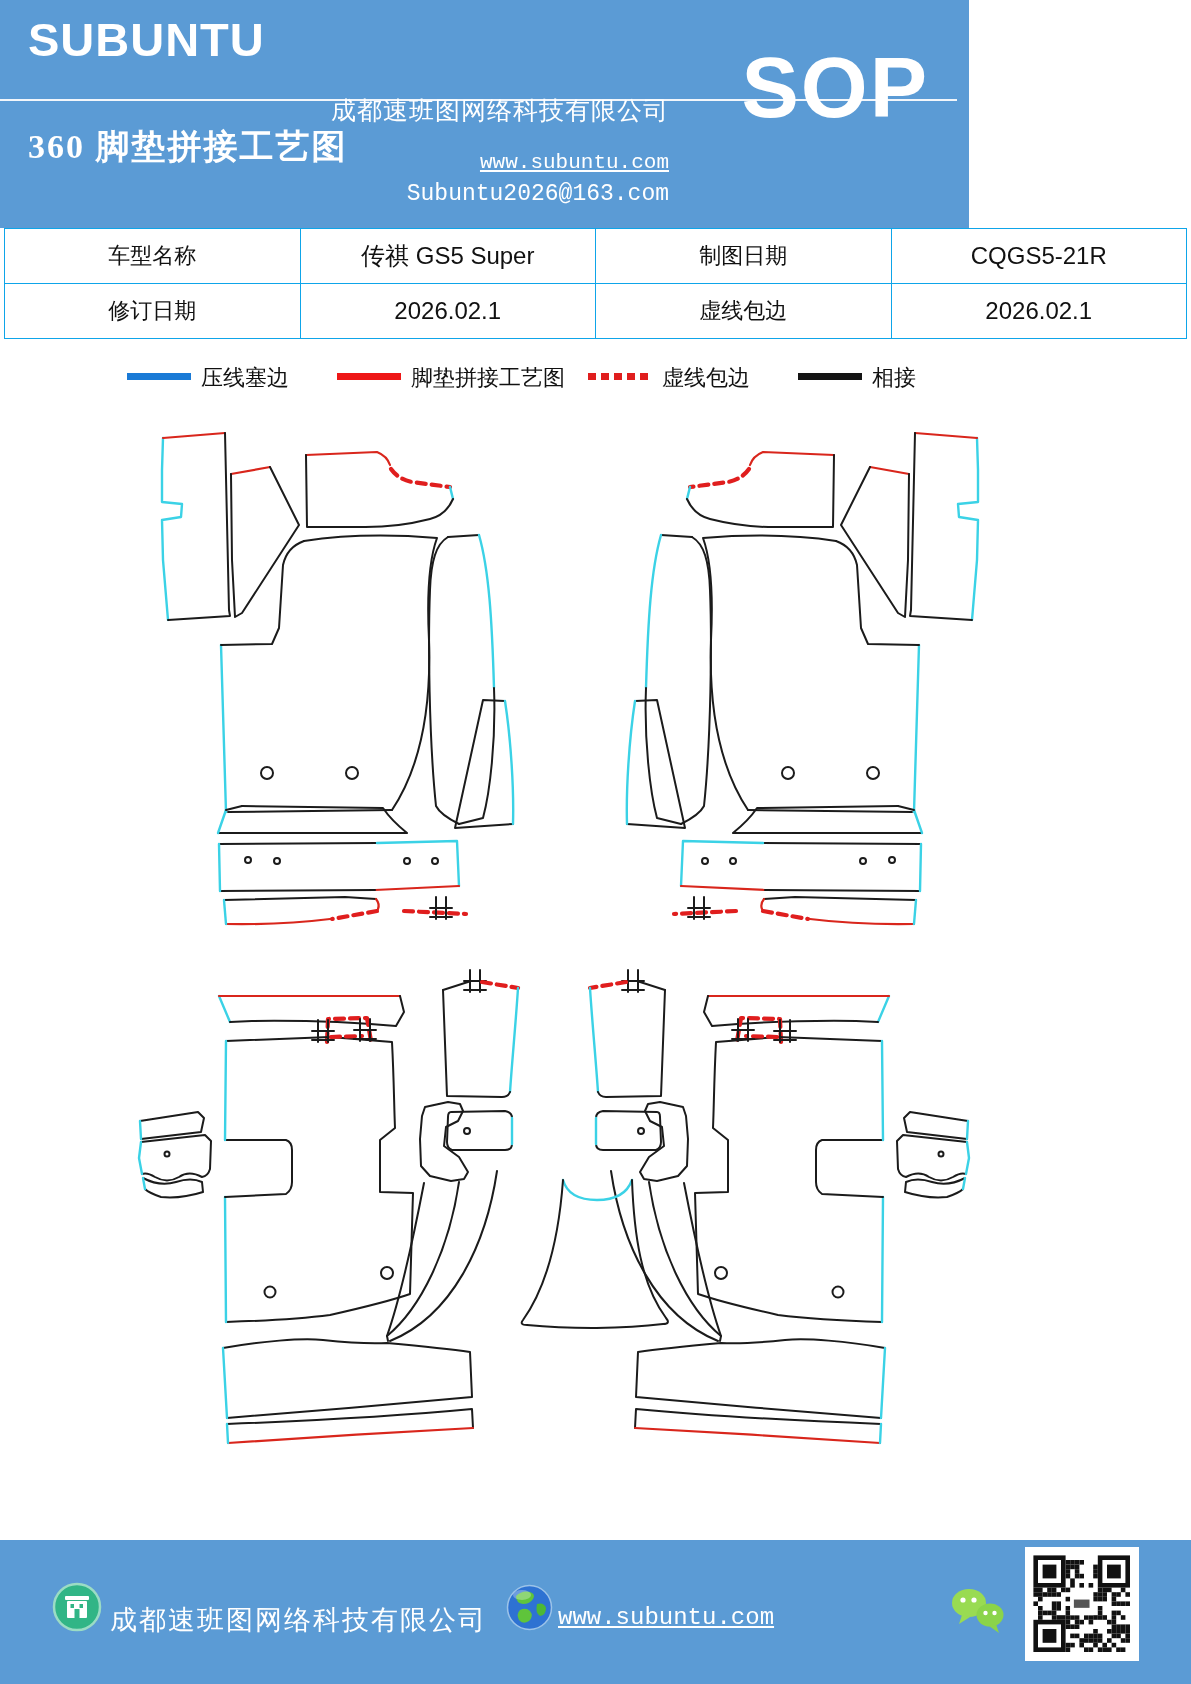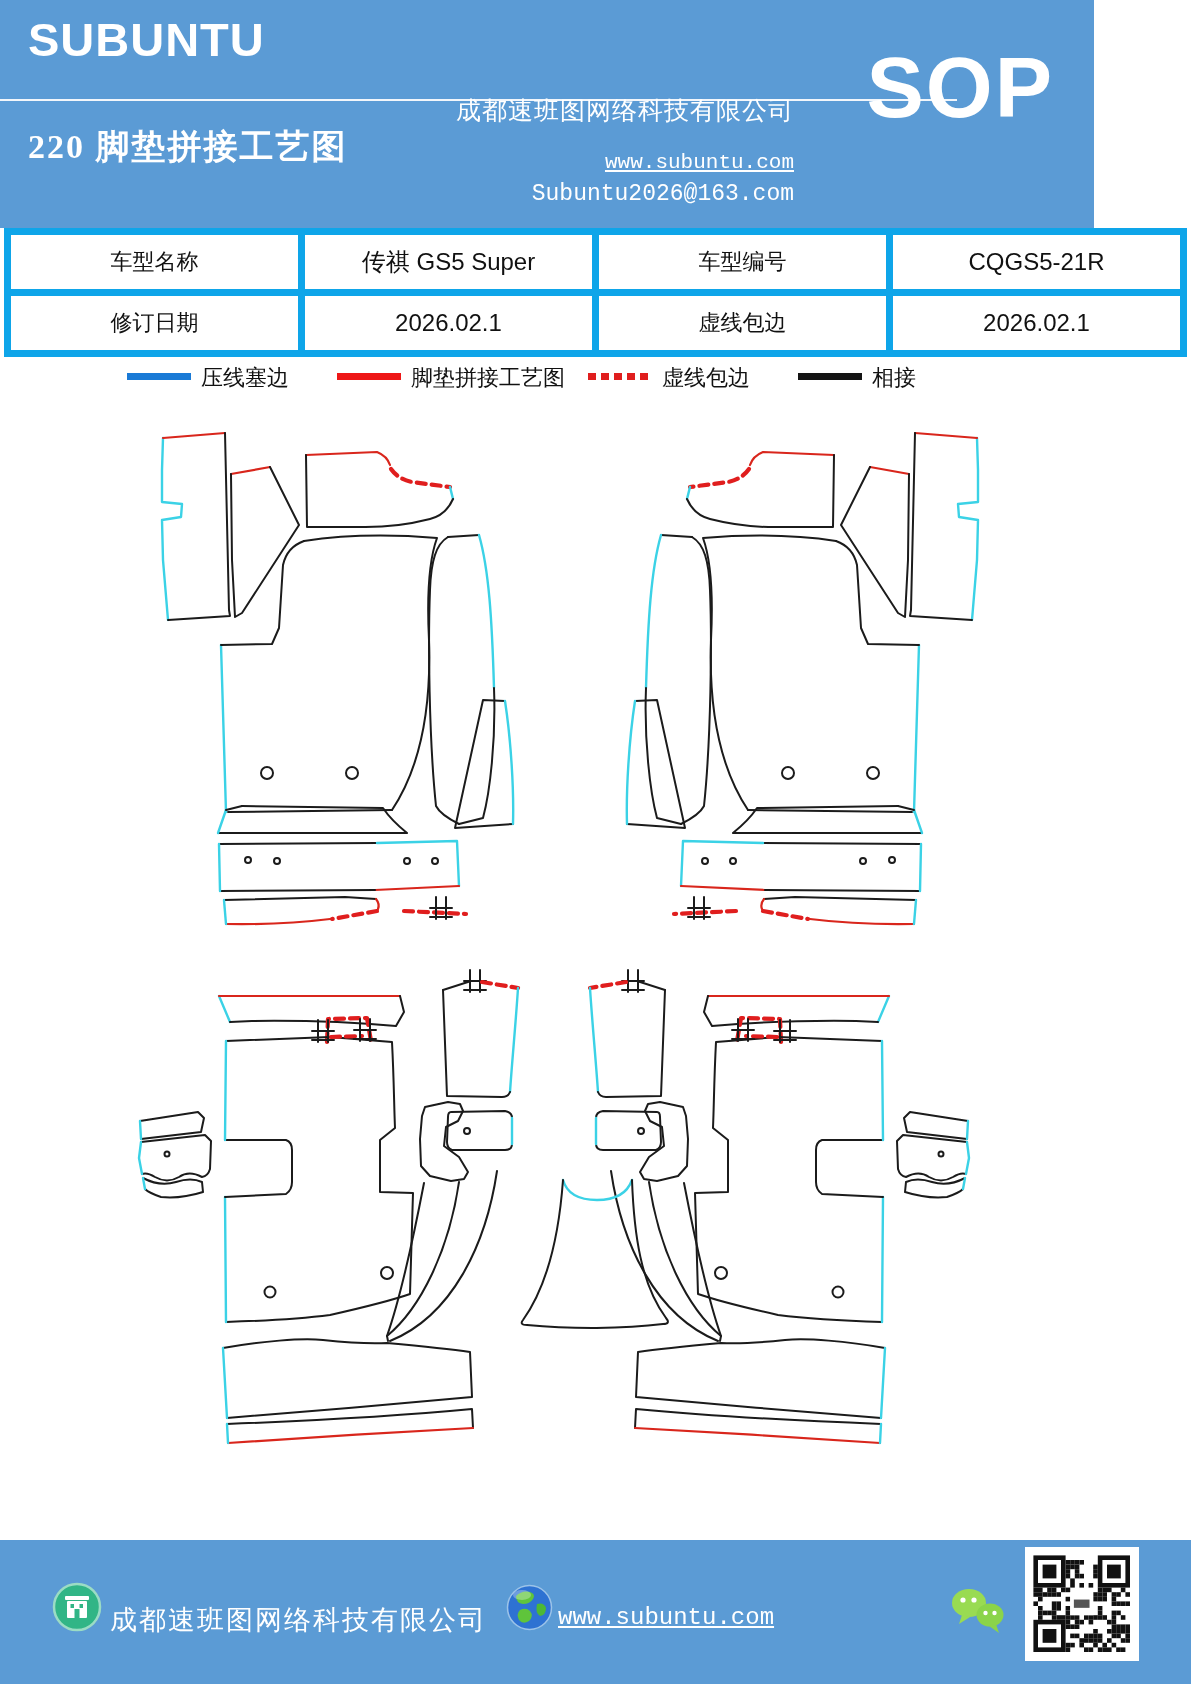--- a/index.html
+++ b/index.html
@@ -1,31 +1,31 @@
 <!DOCTYPE html>
 <html><head>
 <meta charset="utf-8">
 <style>
   html,body{margin:0;padding:0;background:#e8e8e8;}
   .page{position:relative;width:1191px;height:1684px;background:#ffffff;margin:0 auto;
         font-family:"Liberation Sans",sans-serif;overflow:hidden;}
   
-  .header{position:absolute;top:0;left:0;width:1094px;height:228px;background:#5B9BD5;color:#fff;}
+  .header{position:absolute;top:0;left:0;width:969px;height:228px;background:#5B9BD5;color:#fff;}
   .brand{position:absolute;left:28px;top:12px;font-size:47px;font-weight:800;letter-spacing:1px;}
   .header-rule{position:absolute;top:99px;left:0;width:957px;height:2px;background:#f2f6fb;}
   .doc-title{position:absolute;left:28px;top:124px;font-size:34px;font-weight:600;
              font-family:"Liberation Serif",serif;letter-spacing:2px;}
   .header-contact{position:absolute;top:94px;right:300px;text-align:right;}
   .company-cn{font-size:25px;font-family:"Liberation Serif",serif;letter-spacing:1px;}
   .site{margin-top:24px;font-size:21px;font-family:"Liberation Mono",monospace;text-decoration:underline;}
   .mail{margin-top:7px;font-size:23px;font-family:"Liberation Mono",monospace;}
   .sop{position:absolute;right:40px;top:44px;font-size:86px;font-weight:700;line-height:1;letter-spacing:2px;}
   
   .info-table{position:absolute;top:228px;left:4px;width:1183px;height:104px;border-collapse:collapse;background:#fff;}
-  .info-table td{border:7px solid #0ea5e9;text-align:center;vertical-align:middle;color:#111;width:25%;height:52px;margin-left:47px;}
+  .info-table td{border:1px solid #0ea5e9;text-align:center;vertical-align:middle;color:#111;width:25%;height:52px;margin-left:47px;}
   .cell-lbl{font-family:"Liberation Serif",serif;font-size:22px;}
   .cell-val{font-family:"Liberation Sans",sans-serif;font-size:24px;font-weight:400;}
   
   .legend{position:absolute;top:360px;left:0;width:1191px;height:40px;padding-left:29px;}
   .legend-item{position:absolute;top:0;height:34px;}
   .legend-swatch{position:absolute;top:13px;left:0;width:64px;height:7px;}
   .sw-blue{background:#1a7ad6;}
   .sw-red{background:#ee1717;}
   .sw-dash{background:repeating-linear-gradient(90deg,#e01e1e 0 8px,rgba(0,0,0,0) 8px 13px);}
   .sw-black{background:#141414;}
@@ -48,35 +48,35 @@
   .icon-abs{position:absolute;}
 </style>
 </head>
 <body>
 
 <div class="page">
 
   <div class="header">
     <div class="brand">SUBUNTU</div>
     <div class="header-rule"></div>
-    <div class="doc-title">220 脚垫拼接工艺图</div>
+    <div class="doc-title">360 脚垫拼接工艺图</div>
     <div class="header-contact">
       <div class="company-cn">成都速班图网络科技有限公司</div>
       <div class="site">www.subuntu.com</div>
       <div class="mail">Subuntu2026@163.com</div>
     </div>
     <div class="sop">SOP</div>
   </div>
 
   <table class="info-table">
     <tbody>
         <tr>
       <td class="cell-lbl">车型名称</td>
       <td class="cell-val">传祺 GS5 Super</td>
-      <td class="cell-lbl">车型编号</td>
+      <td class="cell-lbl">制图日期</td>
       <td class="cell-val">CQGS5-21R</td>
     </tr>
     <tr>
       <td class="cell-lbl">修订日期</td>
       <td class="cell-val">2026.02.1</td>
       <td class="cell-lbl">虚线包边</td>
       <td class="cell-val">2026.02.1</td>
     </tr>
   </tbody>
     </table>

